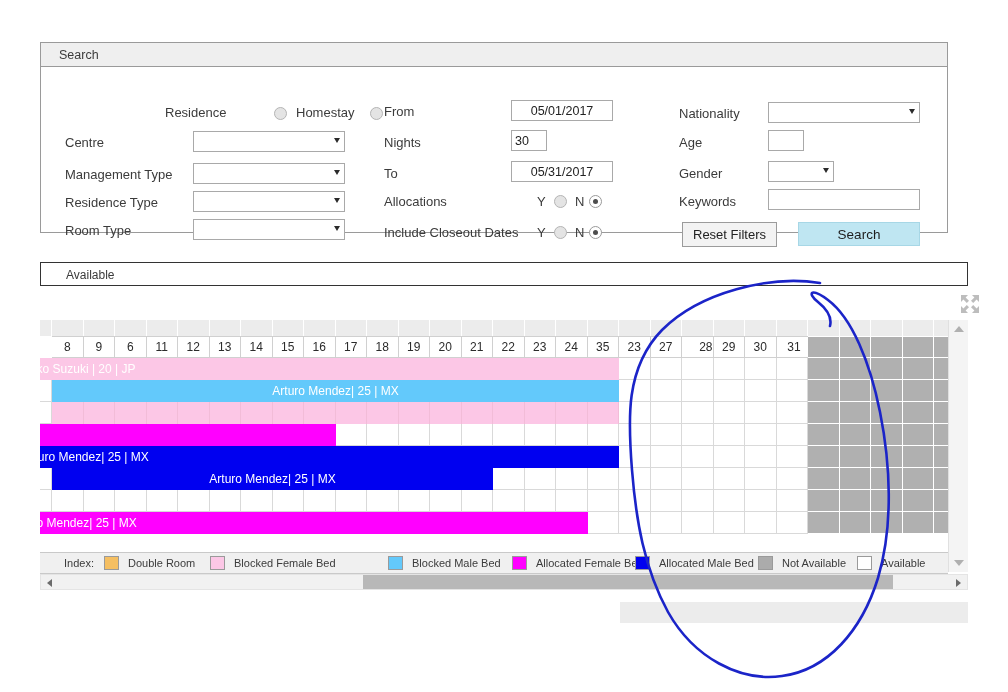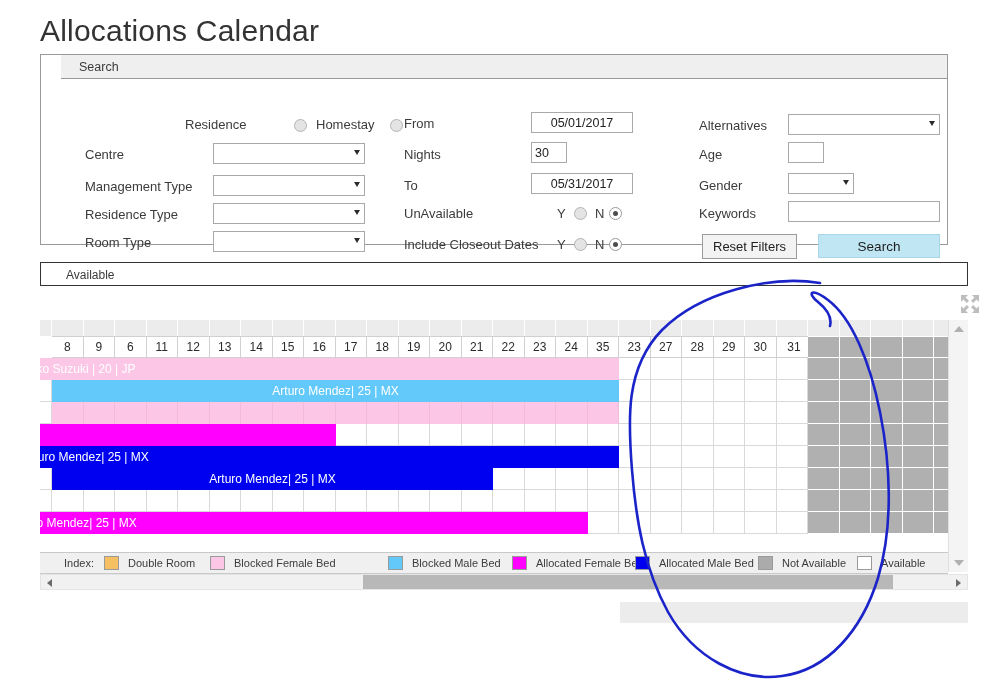--- a/index.html
+++ b/index.html
@@ -14,23 +14,23 @@
 
   
   .page-title {
     position: absolute; left: 40px; top: 14px;
     font-size: 30px; font-weight: 400; color: #333333;
     letter-spacing: 0.2px;
   }
 
   
   .search-panel {
-    position: absolute; left: 40px; top: 54px;
+    position: absolute; left: 40px; top: 42px;
     width: 908px; height: 191px;
-    border: 1px solid #9a9a9a; background: #ffffff; padding-left: 20px;
+    border: 1px solid #9a9a9a; background: #ffffff;
   }
   .search-header {
     height: 24px; background: #efefef;
     border-bottom: 1px solid #9a9a9a;
     font-size: 12.5px; color: #3b3b3b;
     padding: 5px 0 0 18px;
   }
   .search-body { position: relative; height: 165px; }
 
   .lbl { position: absolute; font-size: 13px; color: #3b3b3b; white-space: nowrap; }
@@ -200,21 +200,20 @@
   }
 
   
   .annot { position: absolute; left: 0; top: 0; width: 1008px; height: 692px; pointer-events: none; }
 </style>
 </head>
 <body>
 
 <div id="root">
 
-  <div class="page-title">Allocations Calendar</div>
 
   <div class="search-panel">
     <div class="search-header">Search</div>
     <div class="search-body">
 
       <div class="lbl" style="left:124px; top:38px;">Residence</div>
       <span class="radio" style="position:absolute; left:233px; top:40px;"></span>
       <div class="lbl" style="left:255px; top:38px;">Homestay</div>
       <span class="radio" style="position:absolute; left:329px; top:40px;"></span>
 
@@ -244,33 +243,33 @@
 
       <div class="lbl" style="left:343px; top:37px;">From</div>
       <input class="txt center" style="position: absolute; left: 470px; top: 33px; width: 102px;" value="05/01/2017">
 
       <div class="lbl" style="left:343px; top:68px;">Nights</div>
       <input class="txt" style="position: absolute; left: 470px; top: 63px; width: 36px;" value="30">
 
       <div class="lbl" style="left:343px; top:99px;">To</div>
       <input class="txt center" style="position: absolute; left: 470px; top: 94px; width: 102px;" value="05/31/2017">
 
-      <div class="lbl" style="left:343px; top:127px;">UnAvailable</div>
+      <div class="lbl" style="left:343px; top:127px;">Allocations</div>
       <span class="lbl" style="left:496px; top:127px;">Y</span>
       <span class="radio" style="position:absolute; left:513px; top:128px;"></span>
       <span class="lbl" style="left:534px; top:127px;">N</span>
       <span class="radio on" style="position:absolute; left:548px; top:128px;"></span>
 
       <div class="lbl" style="left:343px; top:158px;">Include Closeout Dates</div>
       <span class="lbl" style="left:496px; top:158px;">Y</span>
       <span class="radio" style="position:absolute; left:513px; top:159px;"></span>
       <span class="lbl" style="left:534px; top:158px;">N</span>
       <span class="radio on" style="position:absolute; left:548px; top:159px;"></span>
 
-      <div class="lbl" style="left:638px; top:39px;">Alternatives</div>
+      <div class="lbl" style="left:638px; top:39px;">Nationality</div>
       <div class="selwrap" style="left:727px; top:35px;">
         <select class="sel" style="width:152px;"></select>
         <span class="arrow"></span>
       </div>
 
       <div class="lbl" style="left:638px; top:68px;">Age</div>
       <input class="txt" style="position: absolute; left: 727px; top: 63px; width: 36px;" value="">
 
       <div class="lbl" style="left:638px; top:99px;">Gender</div>
       <div class="selwrap" style="left:727px; top:94px;">
@@ -349,21 +348,21 @@
         <div class="daycell" style="left: 327px; width: 31.5px;">18</div>
         <div class="daycell" style="left: 358.5px; width: 31.5px;">19</div>
         <div class="daycell" style="left: 390px; width: 31.5px;">20</div>
         <div class="daycell" style="left: 421.5px; width: 31.5px;">21</div>
         <div class="daycell" style="left: 453px; width: 31.5px;">22</div>
         <div class="daycell" style="left: 484.5px; width: 31.5px;">23</div>
         <div class="daycell" style="left: 516px; width: 31.5px;">24</div>
         <div class="daycell" style="left: 547.5px; width: 31.5px;">35</div>
         <div class="daycell" style="left: 579px; width: 31.5px;">23</div>
         <div class="daycell" style="left: 610.5px; width: 31.5px;">27</div>
-        <div class="daycell" style="left: 642px; width: 31.5px;">28</div>
+        <div class="daycell" style="left: 642px; width: 31.5px; text-align: right;">28</div>
         <div class="daycell" style="left: 673.5px; width: 31.5px;">29</div>
         <div class="daycell" style="left: 705px; width: 31.5px;">30</div>
         <div class="daycell" style="left: 736.5px; width: 36px;">31</div>
         <div class="daycell na" style="left: 768px; width: 31.5px;"></div>
         <div class="daycell na" style="left: 799.5px; width: 31.5px;"></div>
         <div class="daycell na" style="left: 831px; width: 31.5px;"></div>
         <div class="daycell na" style="left: 862.5px; width: 31.5px;"></div>
         <div class="daycell na" style="left: 894px; width: 31.5px;"></div>
         <div class="cellbox" style="left: -19.5px; top: 38px; width: 31.5px;"></div>
         <div class="cellbox" style="left: 12px; top: 38px; width: 31.5px;"></div>

